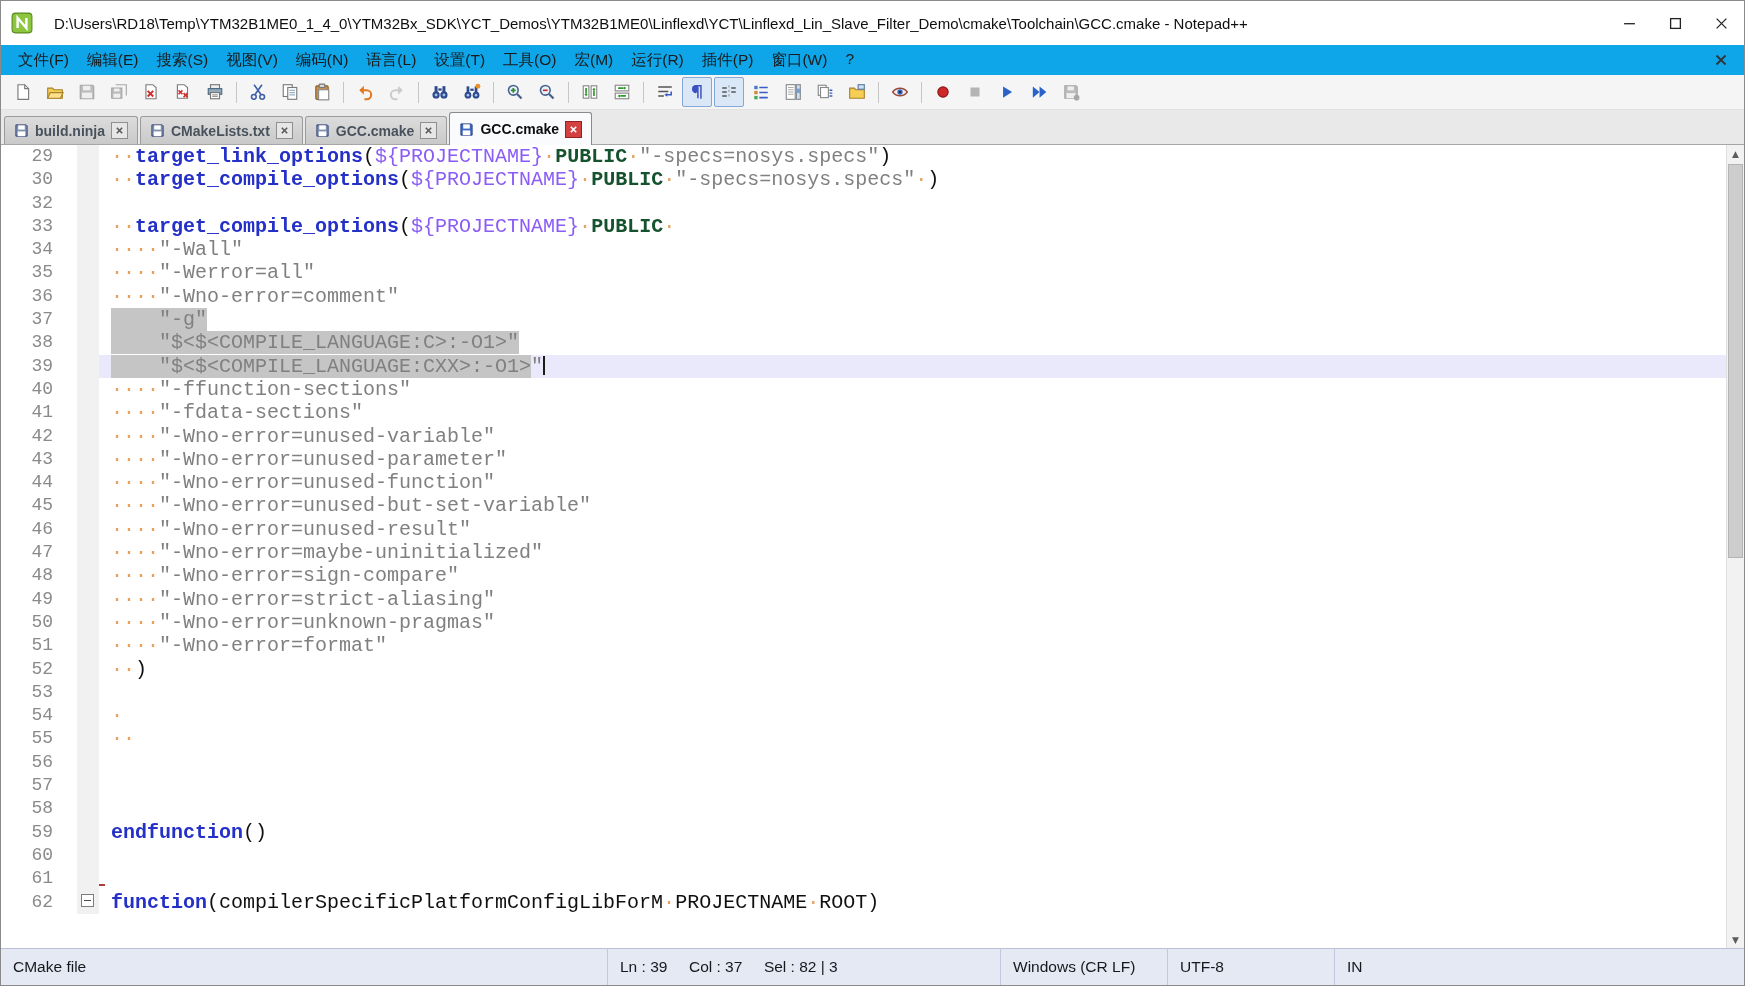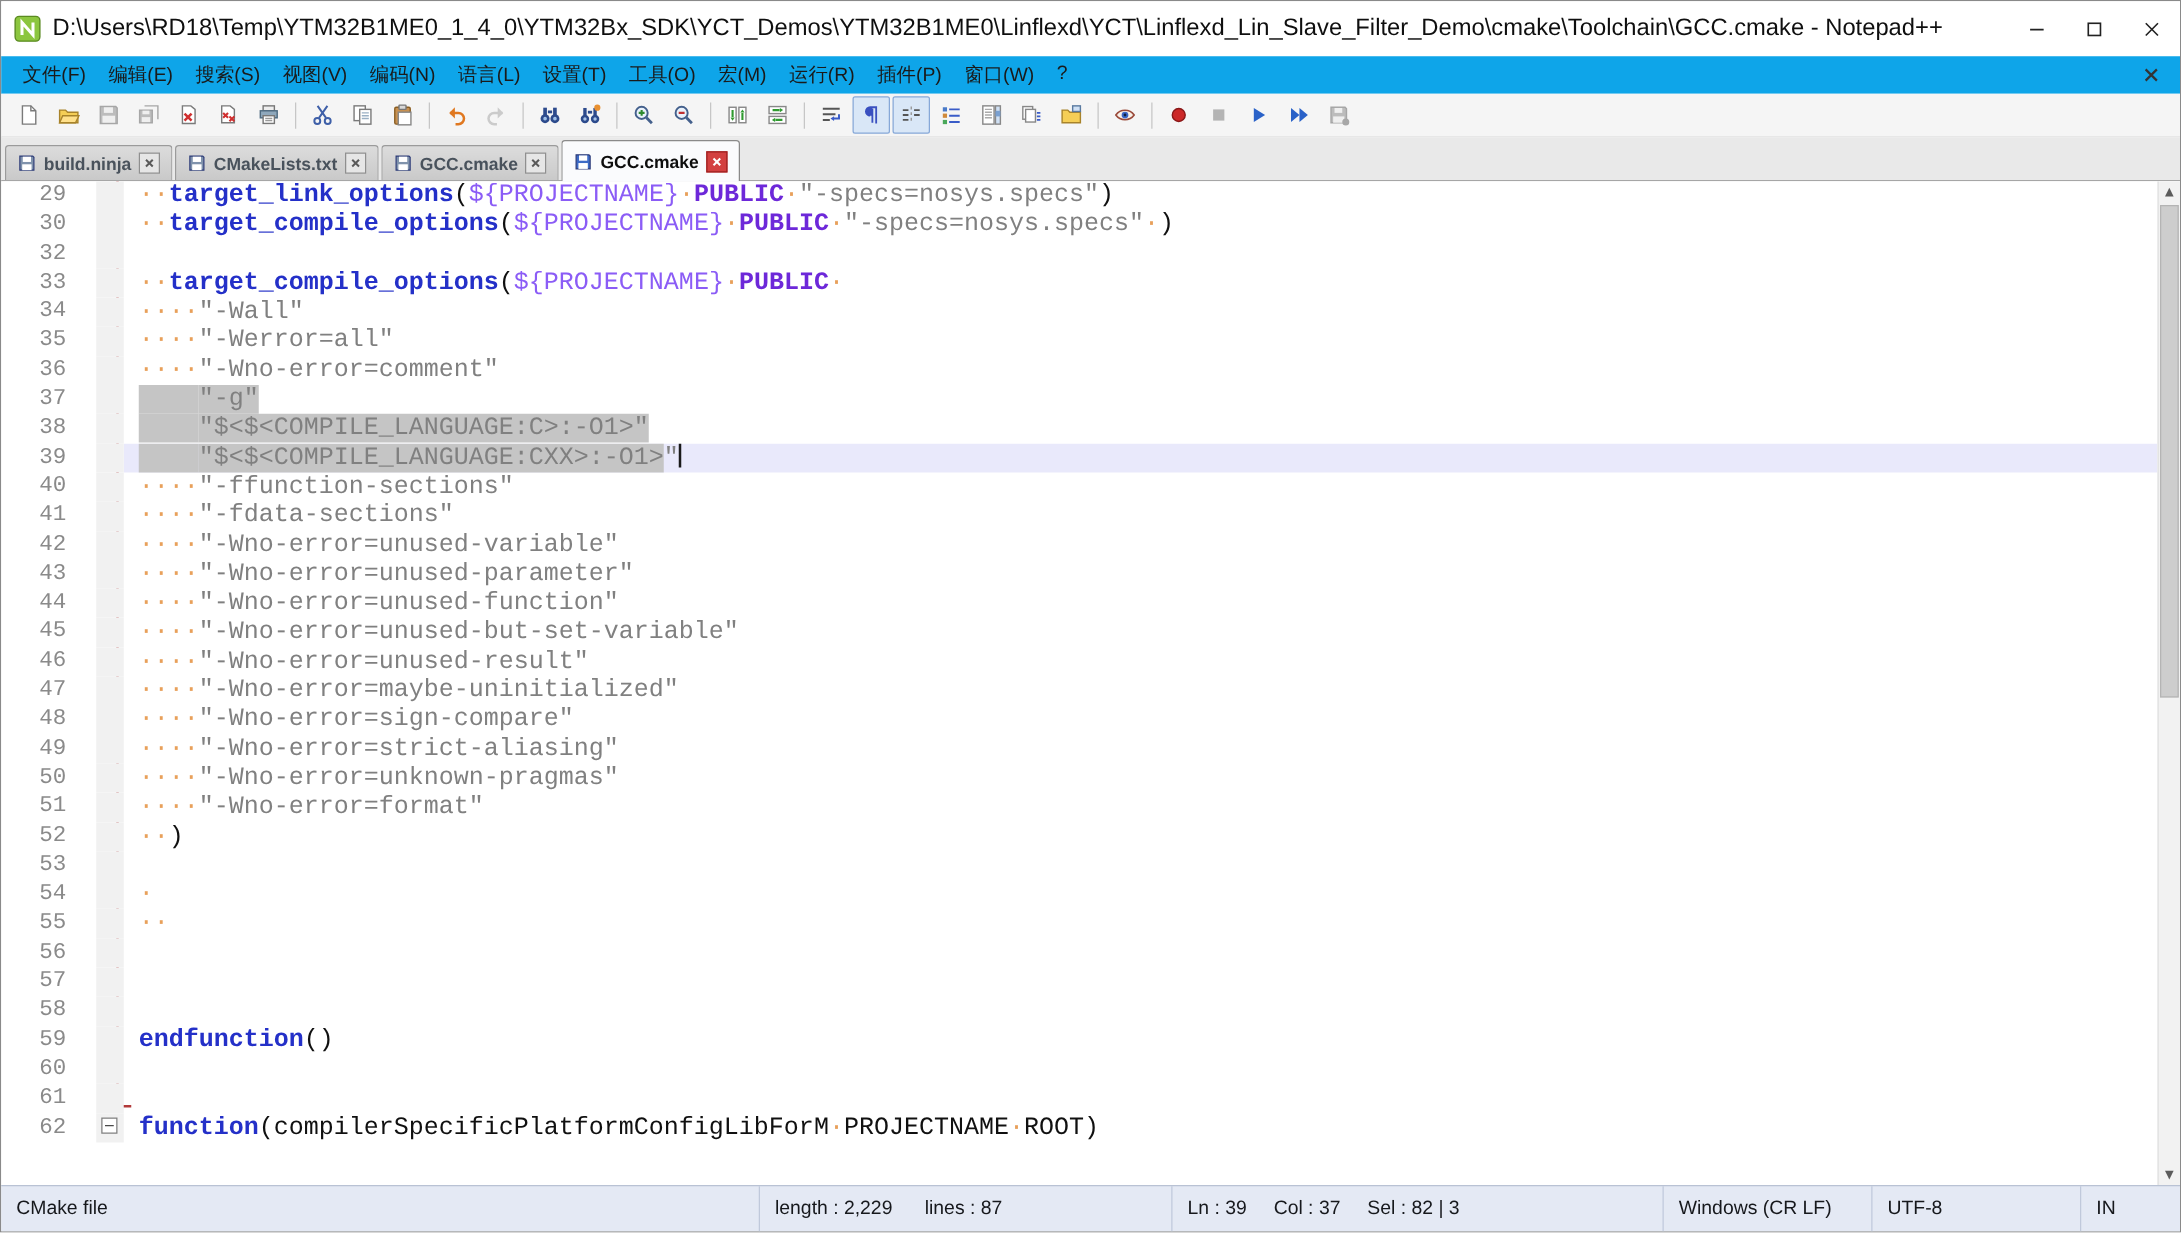--- a/index.html
+++ b/index.html
@@ -2,21 +2,21 @@
 <html><head>
 <meta charset="utf-8">
 <style>
   html,body{margin:0;padding:0;background:#ddd;}
   body{width:1745px;height:986px;overflow:hidden;font-family:"Liberation Sans","DejaVu Sans",sans-serif;}
   .window{width:1745px;height:986px;box-sizing:border-box;border:1px solid #8a8a8a;background:#fff;display:flex;flex-direction:column;}
 
   
   .titlebar{height:44px;flex:none;display:flex;align-items:center;background:#ffffff;padding-left:10px;}
   .app-icon{width:22px;height:22px;flex:none;display:flex;}
-  .title-text{font-size:19px;color:#0f0f0f;margin-left:9px;flex:1;white-space:nowrap;overflow:hidden;}
+  .title-text{font-size:15px;color:#0f0f0f;margin-left:21px;flex:1;white-space:nowrap;overflow:hidden;}
   .win-controls{display:flex;flex:none;height:44px;}
   .win-btn{width:46px;height:44px;display:flex;align-items:center;justify-content:center;}
 
   
   .menubar{height:30px;flex:none;display:flex;align-items:center;background:#0ea5e9;font-size:15.5px;color:#1a1a1a;padding-left:8px;}
   .menu-items{display:flex;flex:1;}
   .menu-item{padding:3px 9px;border-radius:2px;}
   .menubar-close{width:30px;height:30px;display:flex;align-items:center;justify-content:center;margin-right:8px;}
 
   
@@ -44,21 +44,21 @@
   .editor{flex:1;position:relative;background:#fff;overflow:hidden;display:flex;}
   .lines{flex:1;position:relative;z-index:2;overflow:hidden;}
   .line{display:flex;height:23.3px;line-height:23.3px;font-family:"Liberation Mono","DejaVu Sans Mono",monospace;font-size:20px;}
   .lnum{width:52px;flex:none;text-align:right;padding-right:12px;color:#8a8a8a;font-size:18px;}
   .bmar{width:12px;flex:none;}
   .fmar{width:22px;flex:none;background:#f1f1f1;position:relative;}
   .ltext{flex:1;white-space:pre;padding-left:12px;color:#101010;}
   .line.cur .ltext{background:#e9e9fb;}
   .kw{color:#2430c8;font-weight:bold;}
   .var{color:#8b5cf6;}
-  .pub{color:#6d28d9;font-weight:bold;}
+  .pub{color:#14532d;font-weight:bold;}
   .str{color:#808080;}
   .ws{color:#e8a05a;}
   .pl{color:#101010;}
   .sel{background:#c5c5c5;}
   .caret{display:inline-block;width:2px;height:19px;background:#1a1a1a;vertical-align:-3px;animation:blink 1.06s steps(1) infinite;}
   @keyframes blink{50%{opacity:0;}}
   .fold-guide-v{position:absolute;left:92px;top:0;width:2px;height:741px;background:#b23a3a;z-index:1;}
   .fold-guide-h{position:absolute;left:92px;top:739px;width:12px;height:2px;background:#b23a3a;z-index:1;}
   .fbox{position:absolute;left:4px;top:3px;width:13px;height:13px;box-sizing:border-box;border:1px solid #7d7d7d;background:#fff;}
   .fbox::after{content:"";position:absolute;left:2px;right:2px;top:5px;height:1px;background:#4a4a4a;}
@@ -699,20 +699,19 @@
       <div class="sb-arrow">▲</div>
       <div class="sb-track">
         <div class="sb-thumb"></div>
       </div>
       <div class="sb-arrow">▼</div>
     </div>
   </div>
 
   <div class="statusbar">
     <div class="sb-sec s1">CMake file</div>
-    <div class="sb-sec s2">length : 2,229      lines : 87</div>
     <div class="sb-sec s3">Ln : 39     Col : 37     Sel : 82 | 3</div>
     <div class="sb-sec s4">Windows (CR LF)</div>
     <div class="sb-sec s5">UTF-8</div>
     <div class="sb-sec s6">IN</div>
   </div>
 
 </div>
 
 </body></html>

